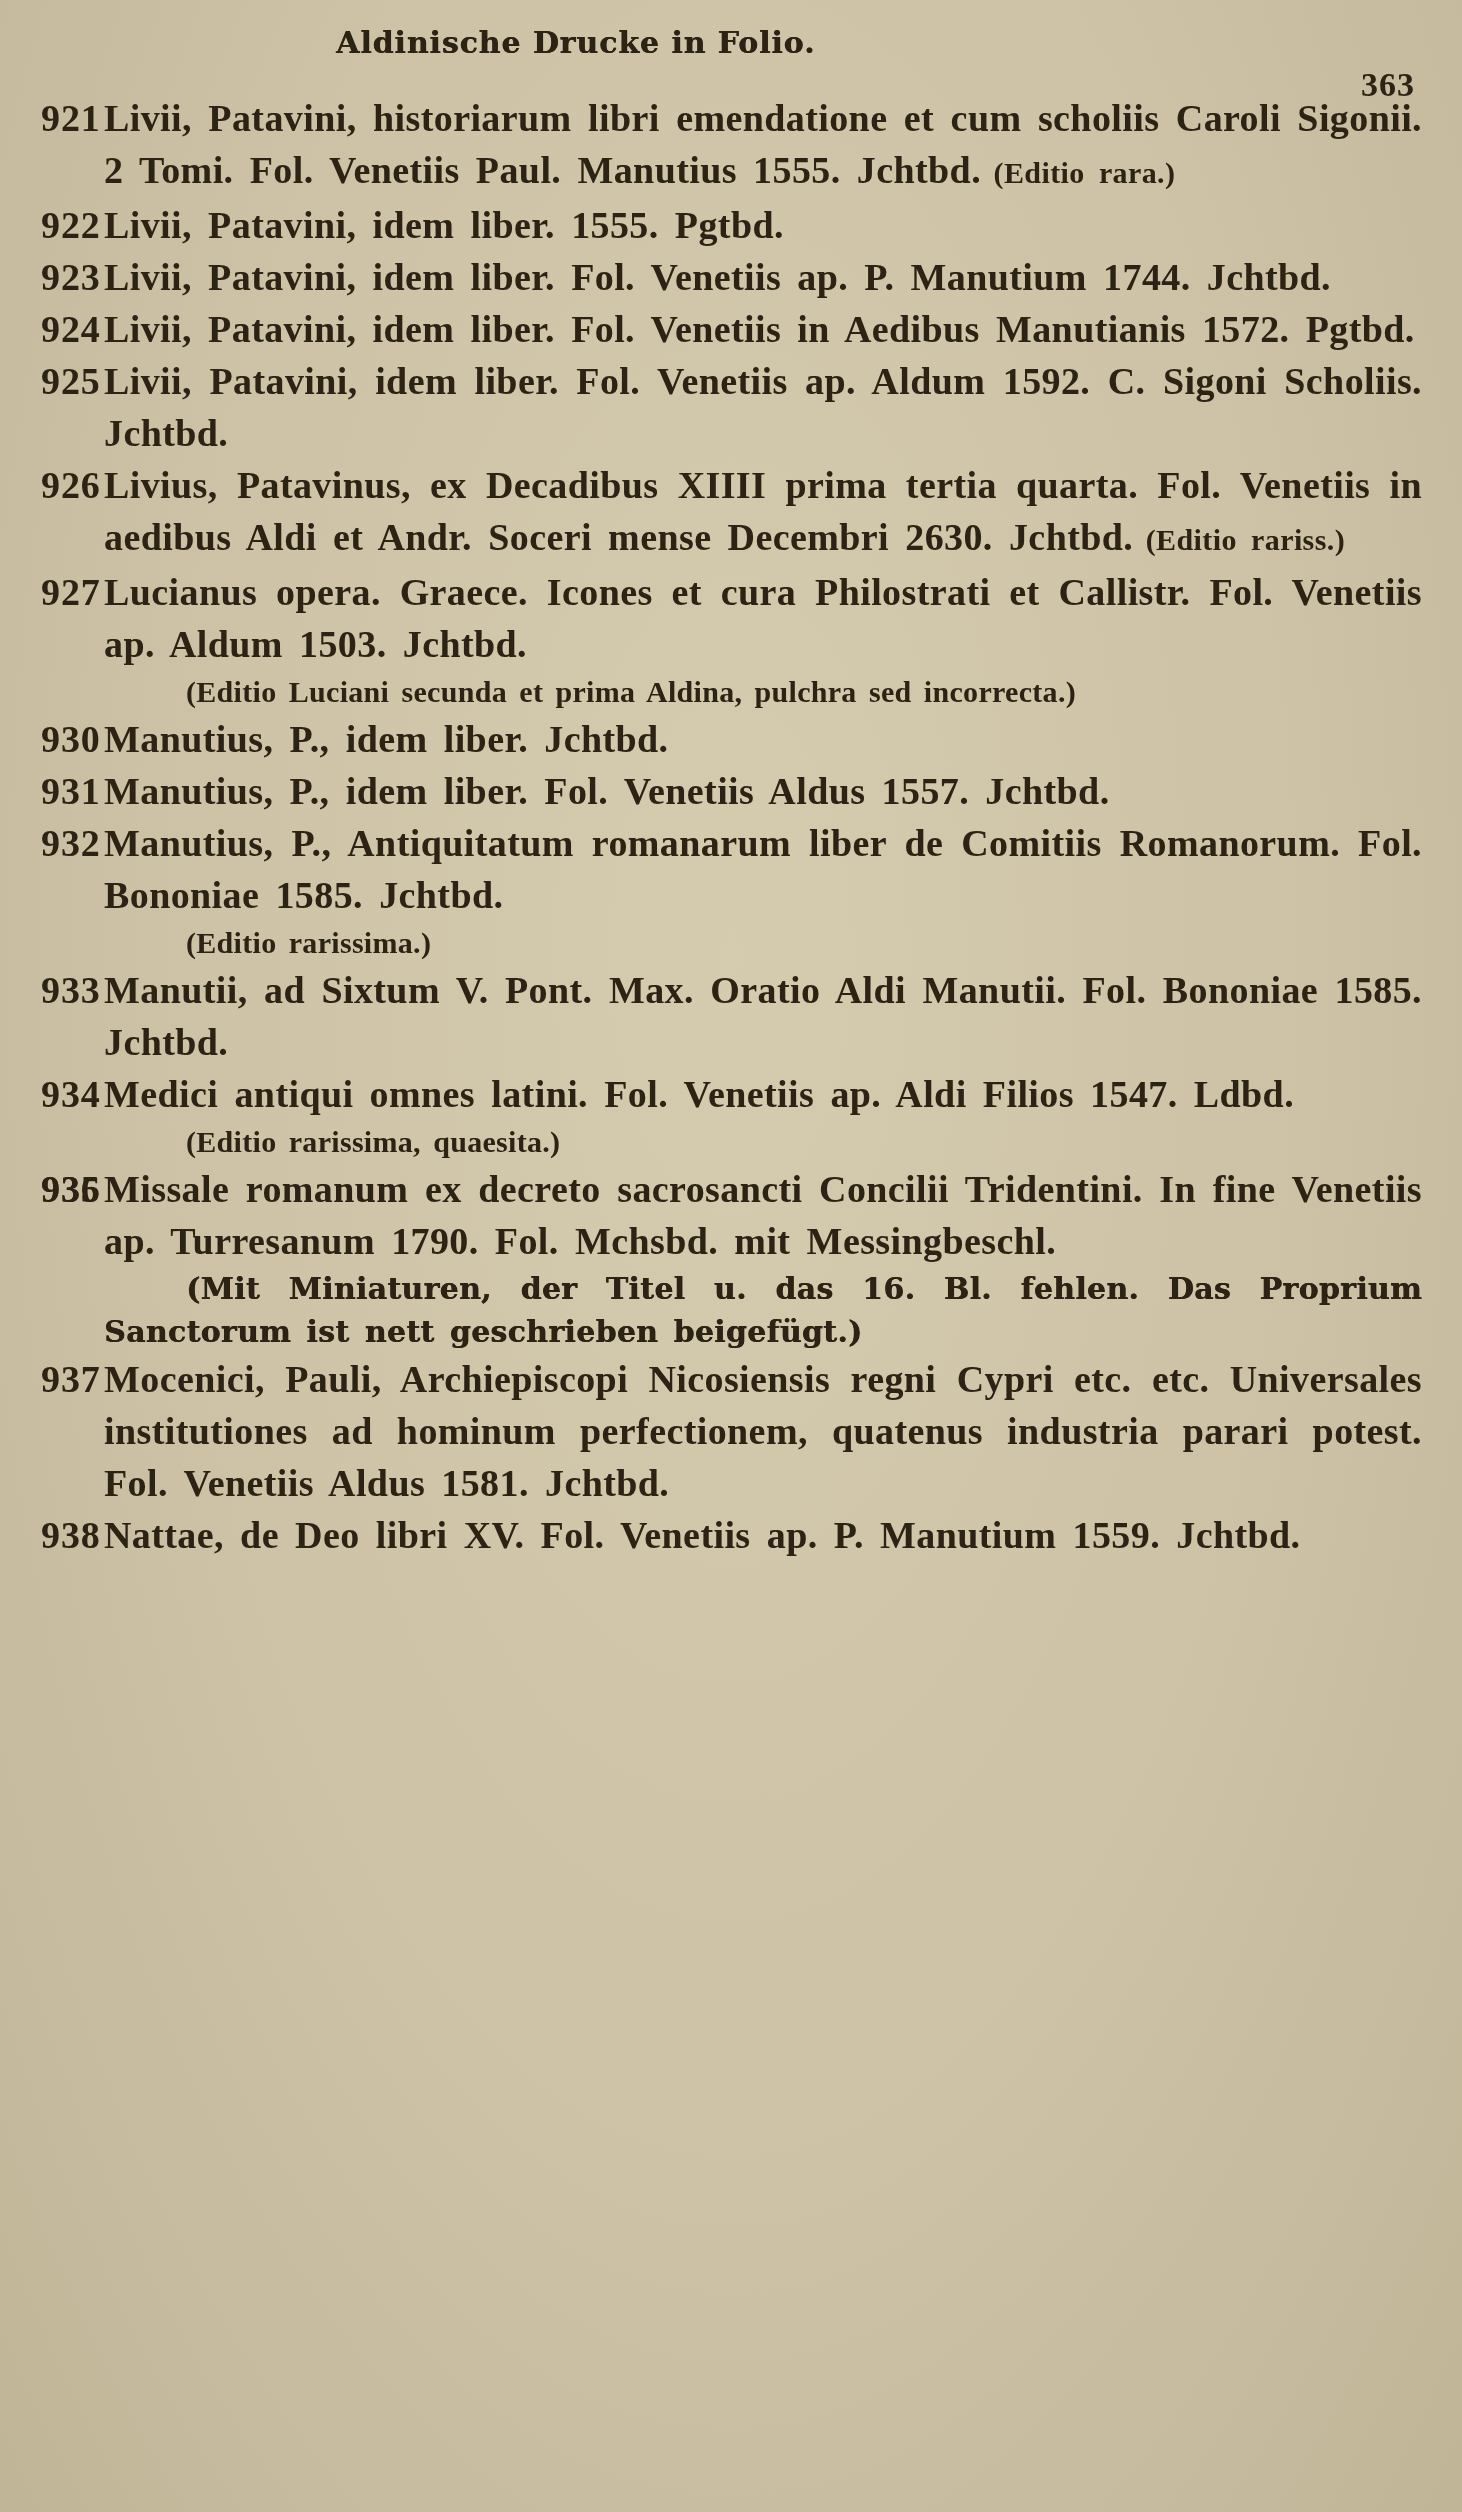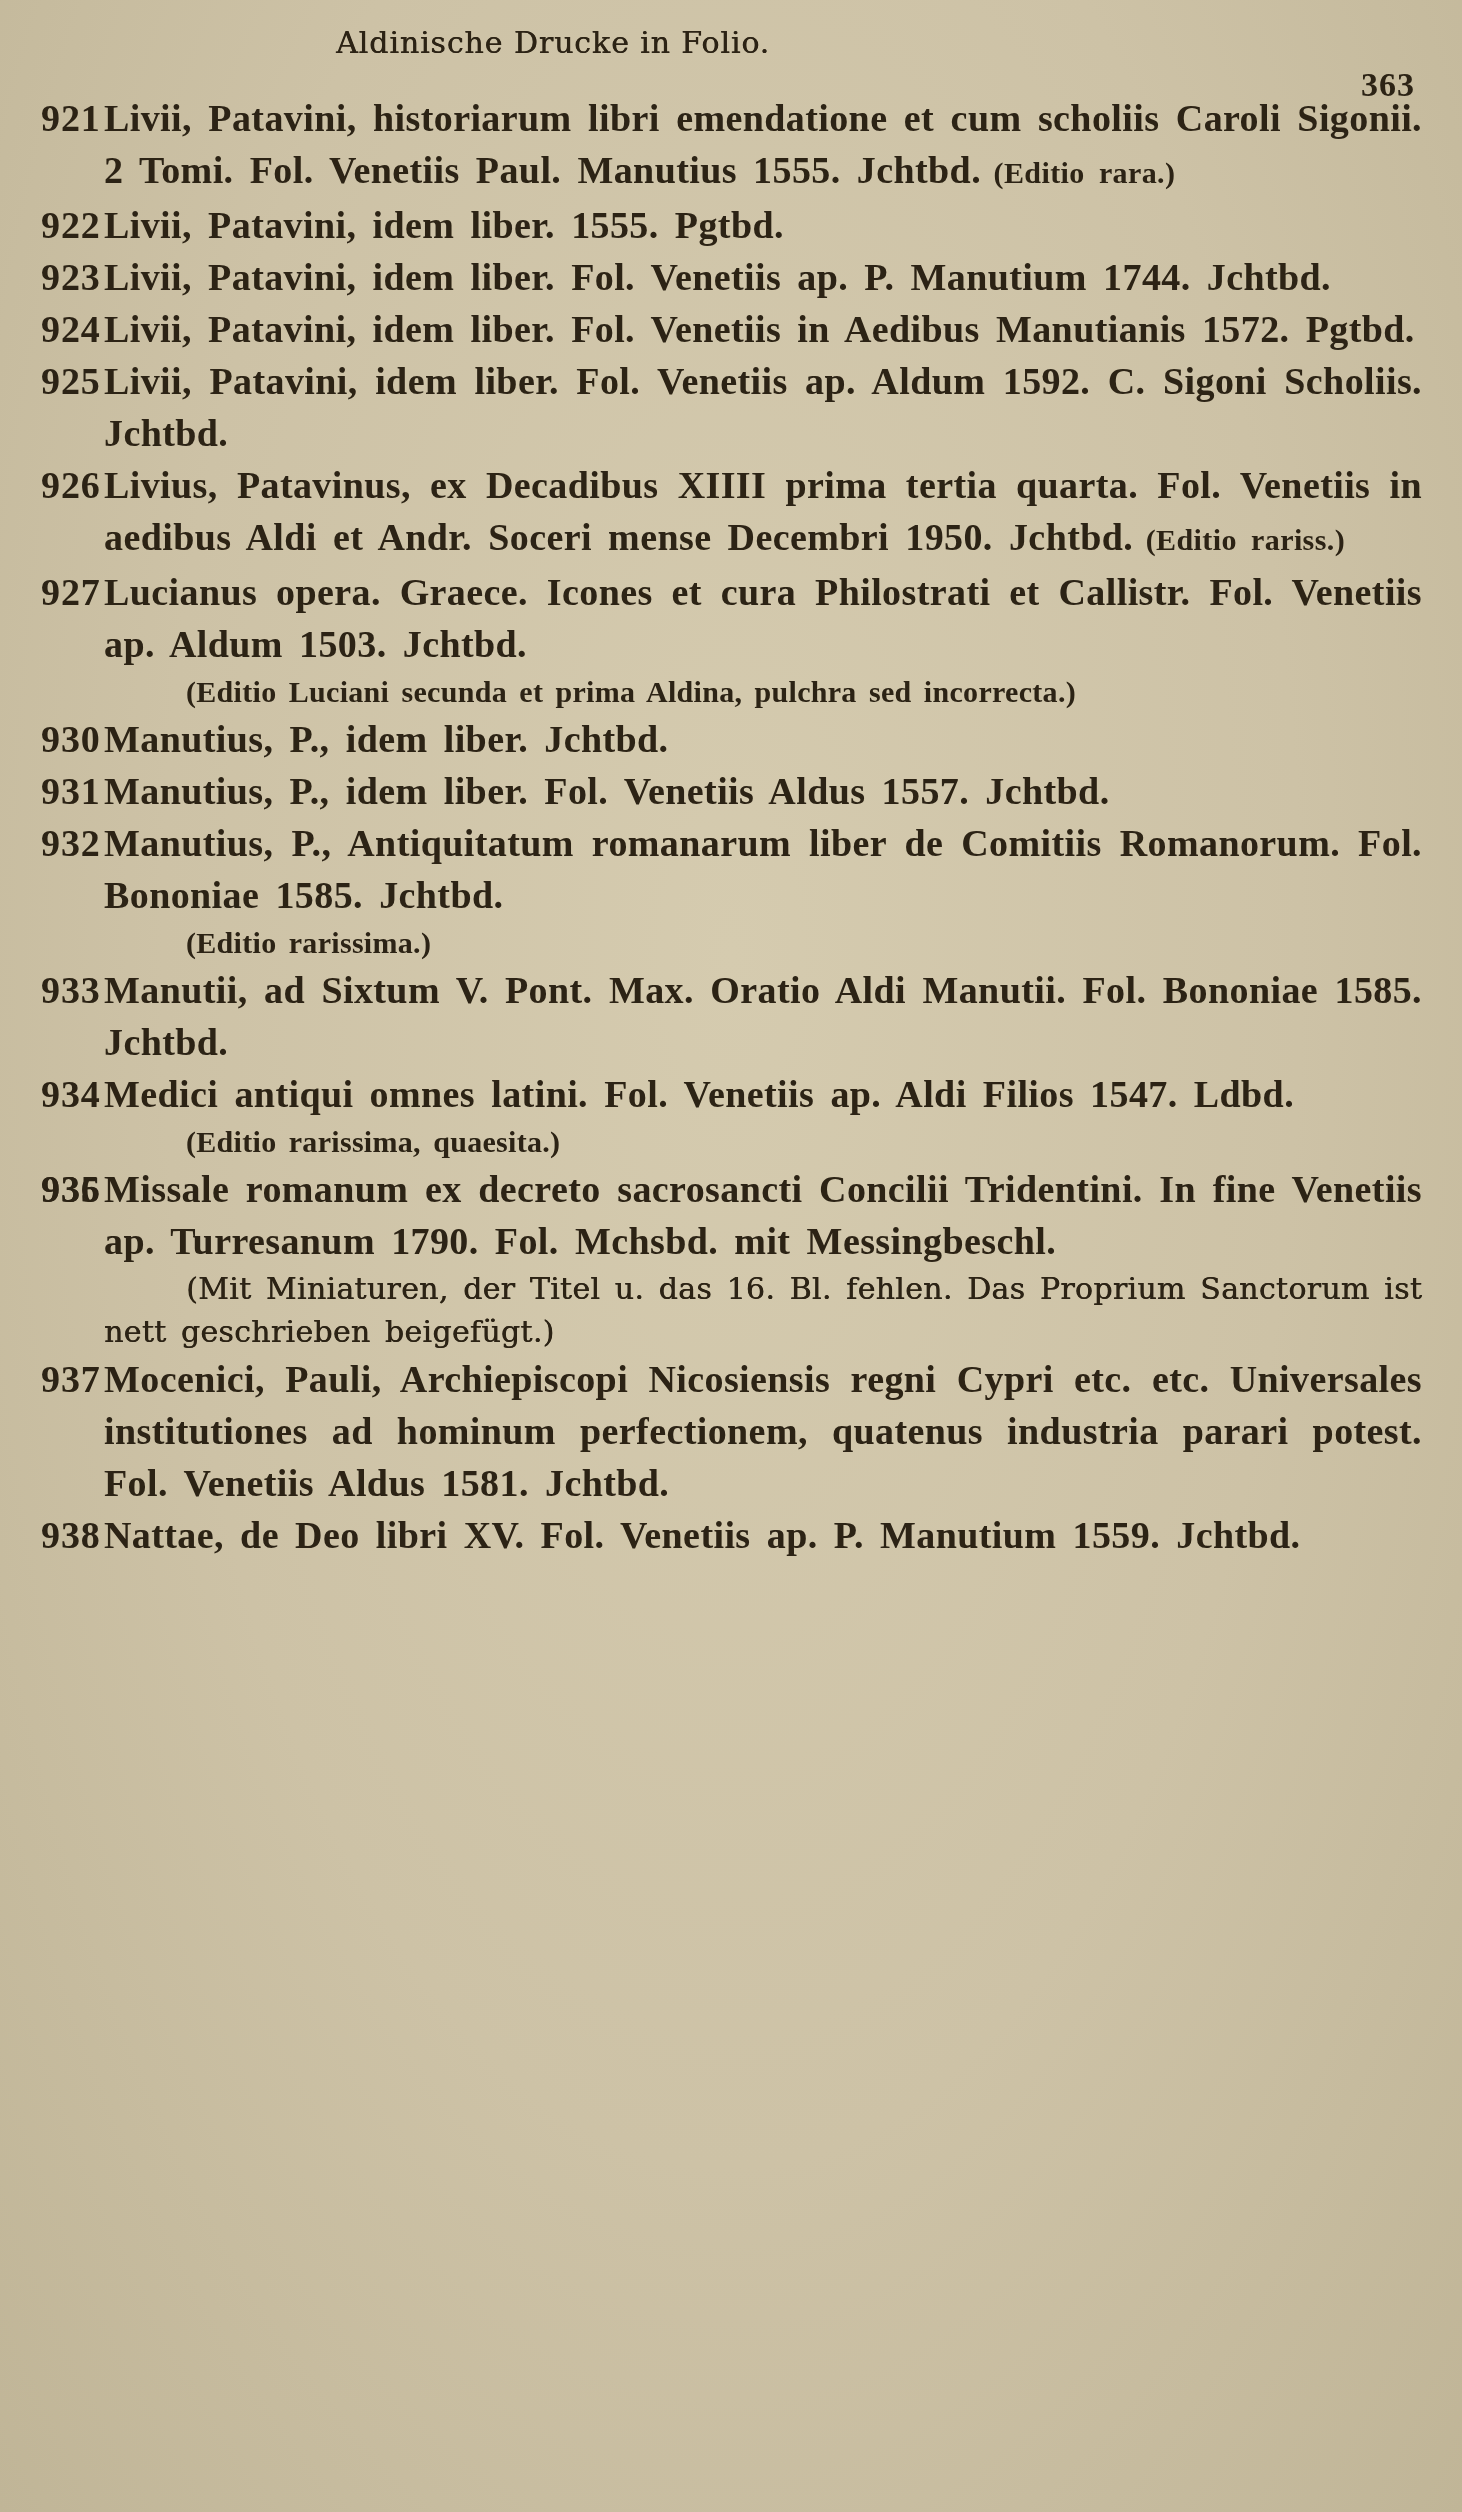--- a/index.html
+++ b/index.html
@@ -26,21 +26,21 @@
   }
   .header-title {
     position: absolute;
     left: 295px;
     top: 3.6px;
     font-size: 30px;
     letter-spacing: 0.9px;
   }
   .fraktur {
     font-family: "DejaVu Serif", serif;
-    font-weight: 400;
+    font-weight: 700;
     text-shadow: 0.5px 0 0 currentColor;
   }
   .page-number {
     position: absolute;
     right: 7.2px;
     top: 0;
     font-size: 34px;
     letter-spacing: 0.9px;
     margin-top: 44px;
   }
@@ -106,21 +106,21 @@
     <span class="entry-number">924</span><span class="entry-text">Livii, Patavini, idem liber. Fol. Venetiis in Aedibus Manutianis 1572. Pgtbd.</span>
     
   </div>
 
   <div class="entry">
     <span class="entry-number">925</span><span class="entry-text">Livii, Patavini, idem liber. Fol. Venetiis ap. Aldum 1592. C. Sigoni Scholiis. Jchtbd.</span>
     
   </div>
 
   <div class="entry">
-    <span class="entry-number">926</span><span class="entry-text">Livius, Patavinus, ex Decadibus XIIII prima tertia quarta. Fol. Venetiis in aedibus Aldi et Andr. Soceri mense Decembri 1950. Jchtbd.</span><span class="inline-note">(Editio rariss.)</span>
+    <span class="entry-number">926</span><span class="entry-text">Livius, Patavinus, ex Decadibus XIIII prima tertia quarta. Fol. Venetiis in aedibus Aldi et Andr. Soceri mense Decembri 2630. Jchtbd.</span><span class="inline-note">(Editio rariss.)</span>
     
   </div>
 
   <div class="entry">
     <span class="entry-number">927</span><span class="entry-text">Lucianus opera. Graece. Icones et cura Philostrati et Callistr. Fol. Venetiis ap. Aldum 1503. Jchtbd.</span>
     <div class="entry-note">(Editio Luciani secunda et prima Aldina, pulchra sed incorrecta.)</div>
   </div>
 
 
 

